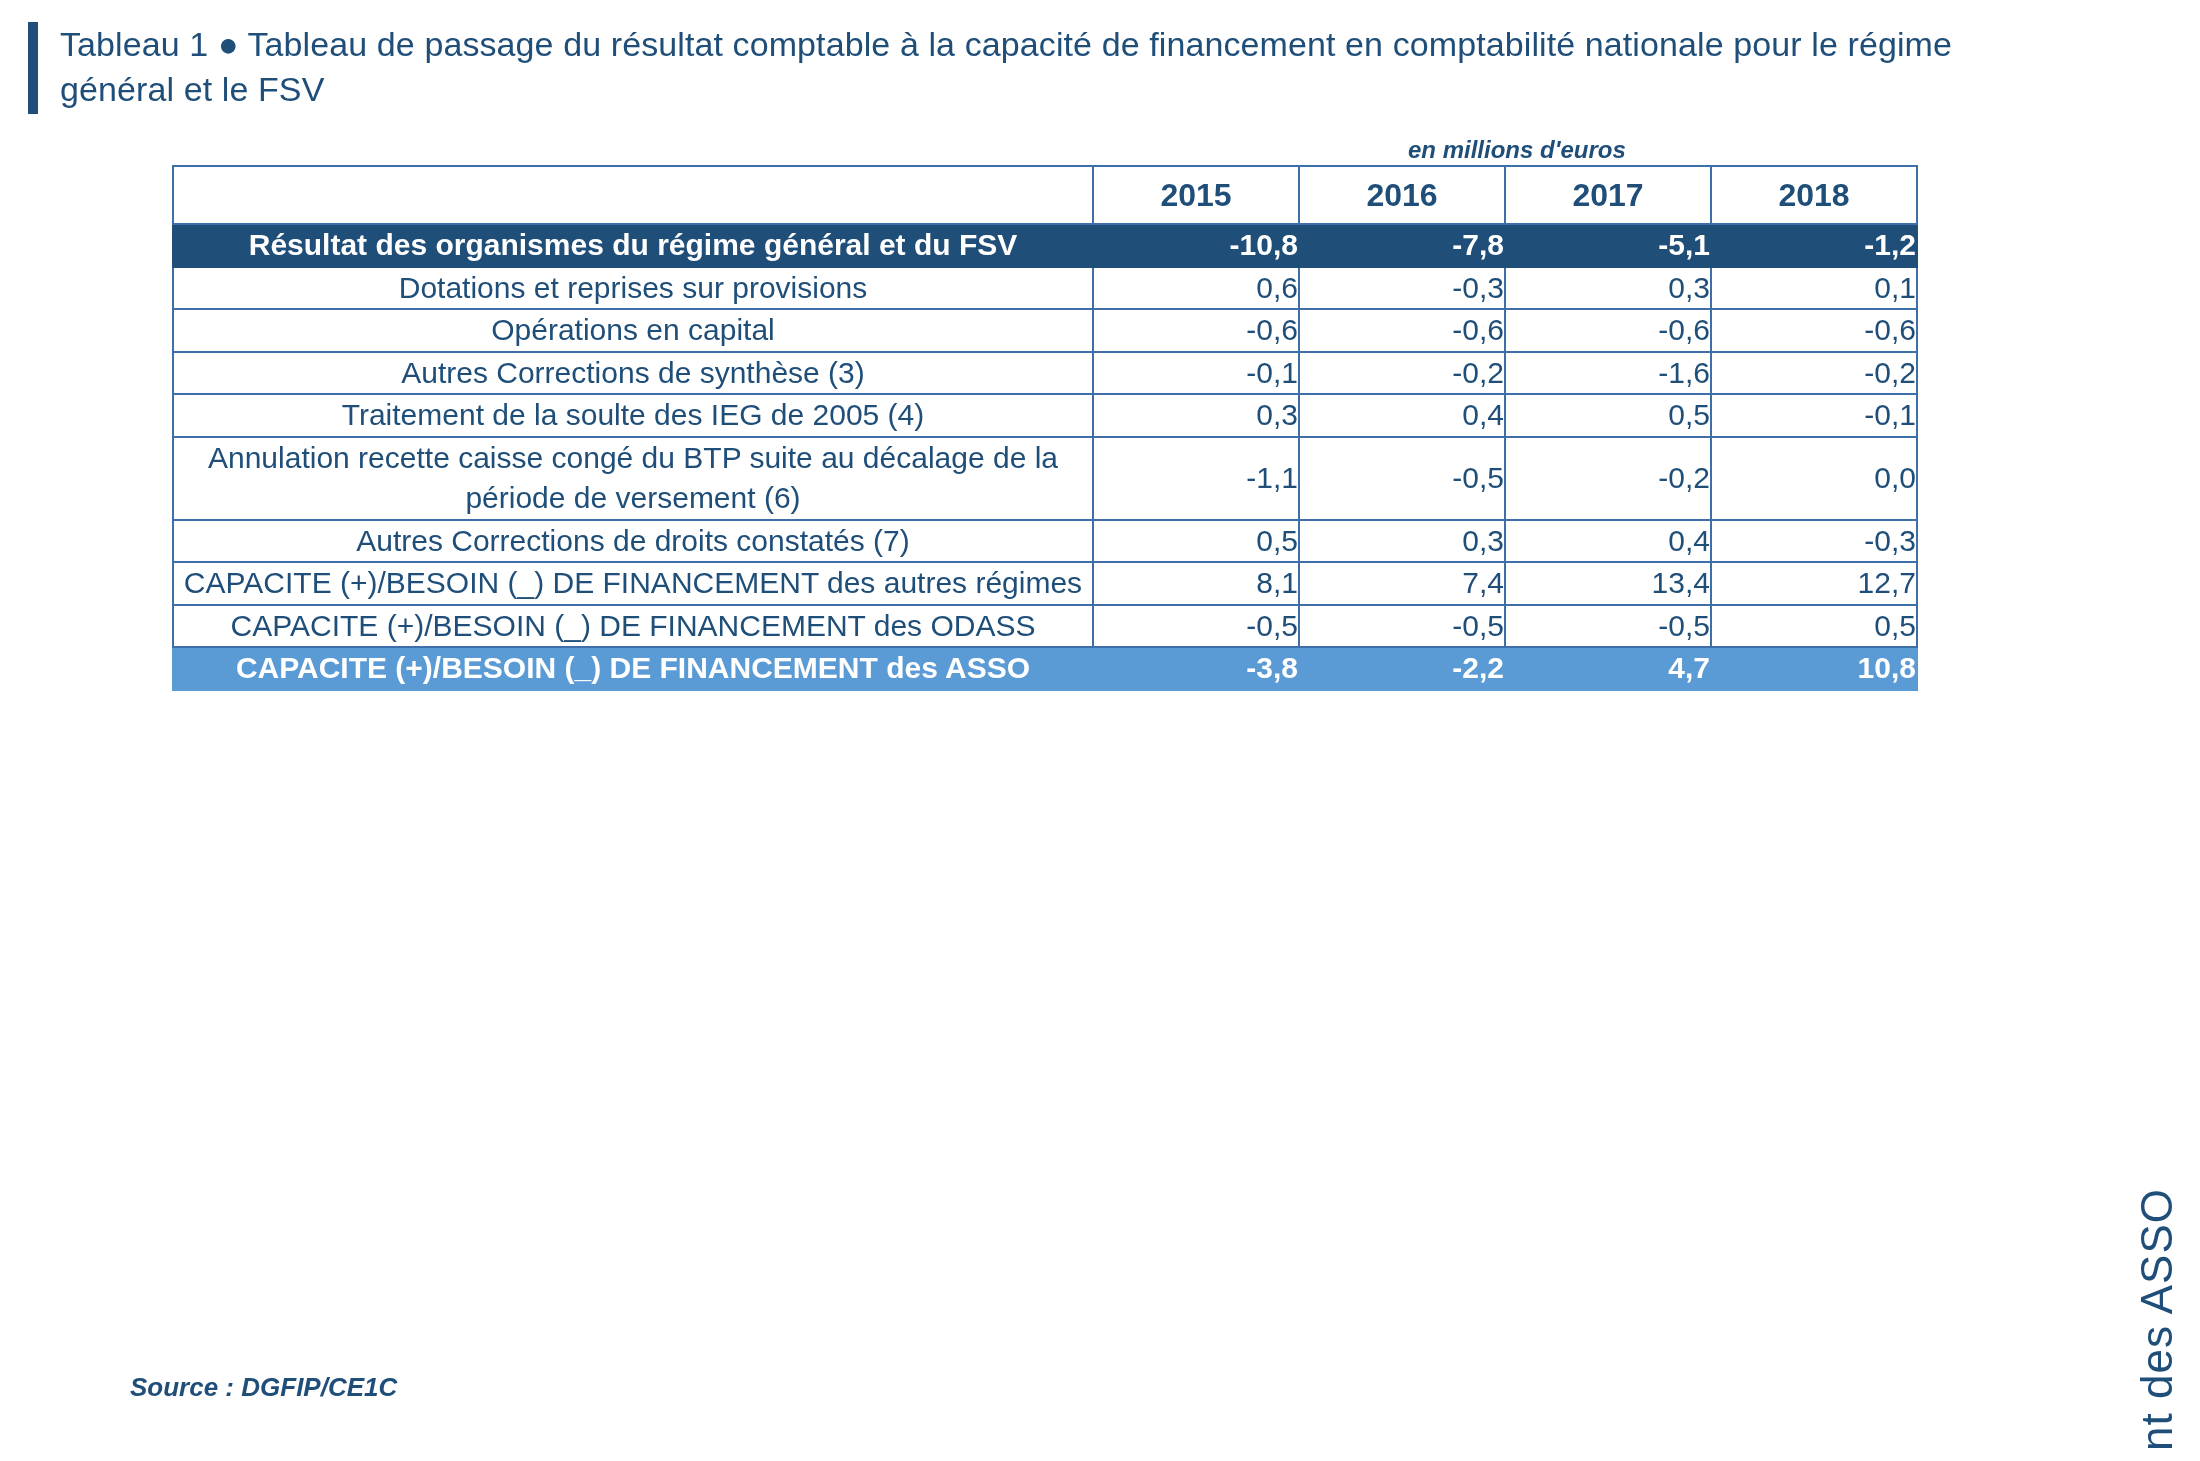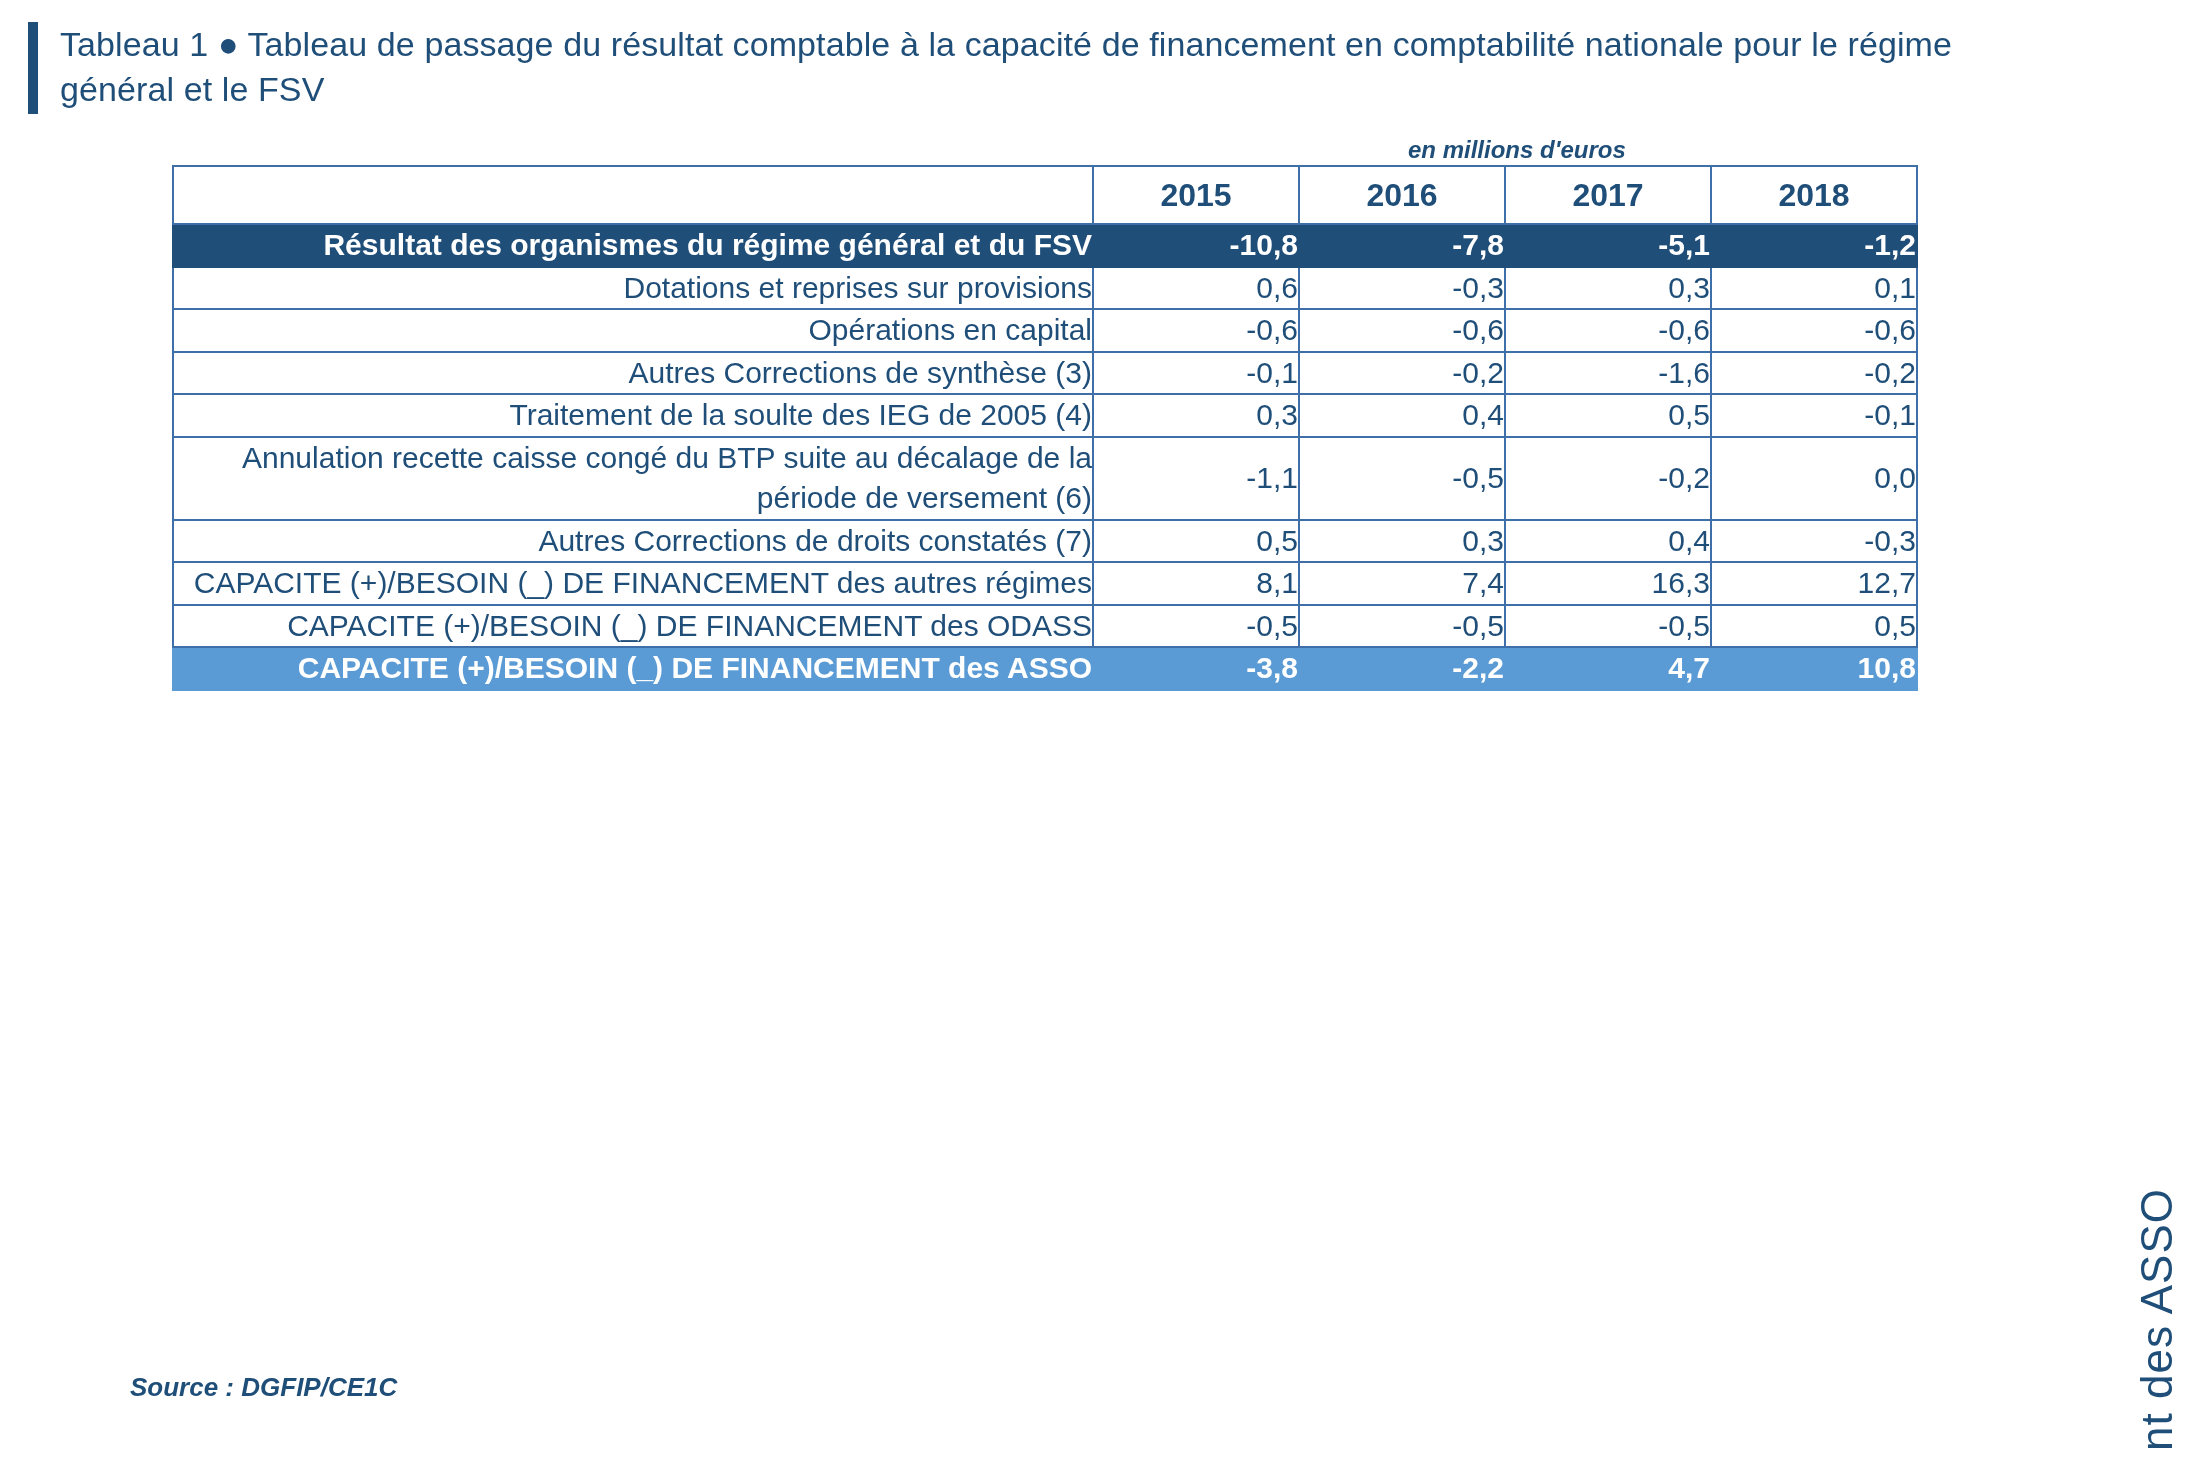--- a/index.html
+++ b/index.html
@@ -77,21 +77,21 @@
     vertical-align: middle;
   }
   col.c-label { width: 920px; }
   col.c-year  { width: 206px; }
 
   .lbl {
     padding: 9px 14px 9px 14px;
     font-size: 30px;
     line-height: 1.35;
     color: #1f4e79;
-    text-align: right;
+    text-align: center;
     margin-left: 12px;
   }
   .val {
     padding: 9px 18px 9px 10px;
     font-size: 30px;
     text-align: right;
     color: #1f4e79;
     white-space: nowrap;
   }
 
@@ -240,21 +240,21 @@
           <td class="val">0,3</td>
           <td class="val">0,4</td>
           <td class="val">-0,3</td>
         </tr>
 
 
         <tr>
           <td class="lbl">CAPACITE (+)/BESOIN (_) DE FINANCEMENT des autres régimes</td>
           <td class="val">8,1</td>
           <td class="val">7,4</td>
-          <td class="val">16,3</td>
+          <td class="val">13,4</td>
           <td class="val">12,7</td>
         </tr>
 
         <tr>
           <td class="lbl">CAPACITE (+)/BESOIN (_) DE FINANCEMENT des ODASS</td>
           <td class="val">-0,5</td>
           <td class="val">-0,5</td>
           <td class="val">-0,5</td>
           <td class="val">0,5</td>
         </tr>

